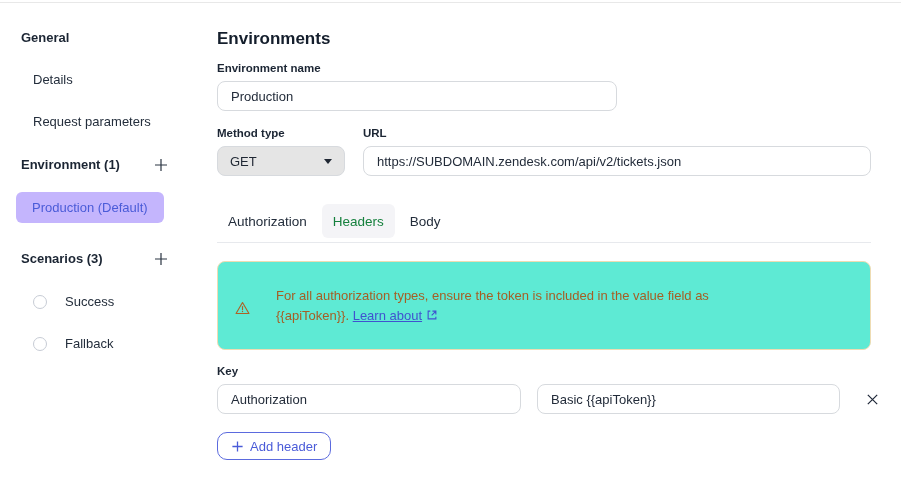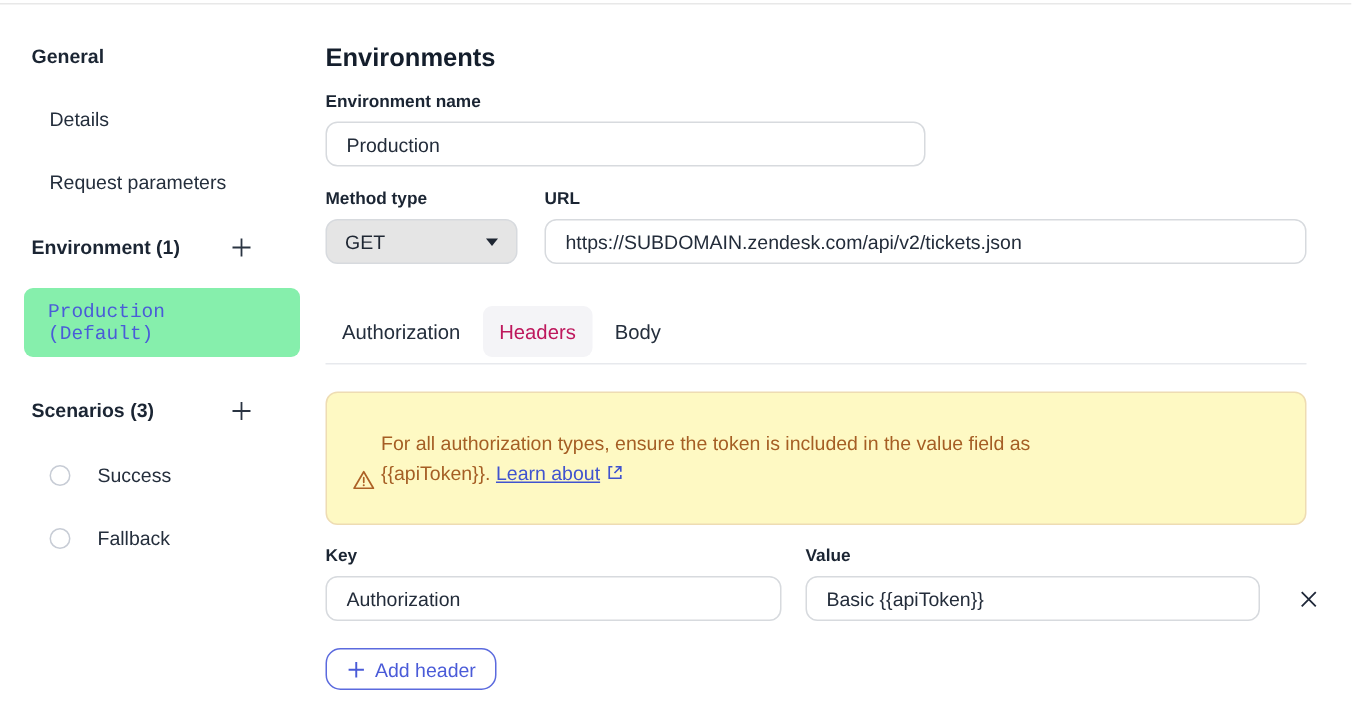--- a/index.html
+++ b/index.html
@@ -12,22 +12,22 @@
 
   
   .sidebar { width: 200px; padding: 27px 0 0 21px; flex-shrink: 0; }
   .section-title { font-size: 13px; font-weight: 700; color: #1b2533; }
   .side-item { font-size: 13px; color: #242e3c; margin: 27px 0 0 12px; cursor: pointer; }
   .section-header { display: flex; align-items: center; justify-content: space-between;
                     width: 148px; margin-top: 27px; }
   .plus-btn { width: 17px; height: 17px; display: flex; align-items: center;
               justify-content: center; cursor: pointer; background: none; border: none; }
   .pill { display: inline-block; margin: 19px 0 0 -5px; padding: 8px 16px;
-          background: #86efac; border-radius: 6px; font-size: 13px;
-          color: #4a5bd8; cursor: pointer; font-family: Liberation Mono, monospace; }
+          background: #c4b5fd; border-radius: 6px; font-size: 13px;
+          color: #4a5bd8; cursor: pointer; }
   .radio-row { display: flex; align-items: center; gap: 18px; margin: 27px 0 0 12px;
                font-size: 13px; color: #242e3c; cursor: pointer; }
   .radio-circle { width: 14px; height: 14px; border: 1px solid #c7ccd5;
                   border-radius: 50%; background: #fff; flex-shrink: 0; }
 
   
   .main { width: 688px; padding: 26px 0 0 17px; }
   h1.page-title { font-size: 17px; font-weight: 700; color: #141e2c; margin-bottom: 13px; }
   .field-label { display: block; font-size: 11.5px; font-weight: 700; color: #1b2533;
                  margin-bottom: 7px; }
@@ -41,26 +41,26 @@
   .select-box { height: 30px; border: 1px solid #d7dade; border-radius: 8px;
                 padding: 0 12px; font-size: 13px; color: #1f2733; display: flex;
                 align-items: center; justify-content: space-between; cursor: pointer;
                 background: #e5e5e5; }
   .caret-down { width: 0; height: 0; border-left: 4px solid transparent;
                 border-right: 4px solid transparent; border-top: 5px solid #1f2733; }
 
   .tabs { display: flex; align-items: center; gap: 4px; margin-top: 28px; }
   .tab { height: 34px; display: flex; align-items: center; padding: 0 11px;
          font-size: 13.5px; color: #242e3c; border-radius: 6px; cursor: pointer; }
-  .tab.active { background: #f4f4f7; color: #be185d; text-align: right; }
+  .tab.active { background: #f4f4f7; color: #15803d; text-align: right; }
   .divider { height: 1px; background: #e7e9ed; margin: 4px 17px 0 0; }
 
-  .banner { margin: 18px 17px 0 0; background: #fef9c3; border: 1px solid #eedcb3;
+  .banner { margin: 18px 17px 0 0; background: #5eead4; border: 1px solid #eedcb3;
             border-radius: 8px; padding: 24px 20px 22px 17px; display: flex;
-            align-items: flex-end; gap: 4px; }
+            align-items: center; gap: 26px; }
   .banner-text { font-size: 13px; line-height: 20px; color: #a55e24; max-width: 505px; }
   .learn-link { color: #4053cf; text-decoration: underline; cursor: pointer; }
   .ext-icon { display: inline-block; vertical-align: -1px; margin-left: 4px; }
   .warn-icon { flex-shrink: 0; margin-top: 2px; }
 
   .kv-row { display: flex; align-items: flex-end; margin-top: 15px; }
   .key-col { width: 304px; }
   .value-col { width: 303px; margin-left: 16px; }
   .remove-btn { height: 30px; width: 16px; margin-left: 24px; display: flex;
                 align-items: center; justify-content: center; background: none;
@@ -157,21 +157,20 @@
           </svg></span>
       </p>
     </div>
 
     <div class="kv-row">
       <div class="key-col">
         <label class="field-label">Key</label>
         <input class="text-input" value="Authorization" style="">
       </div>
       <div class="value-col">
-        <label class="field-label">Value</label>
         <input class="text-input" value="Basic {{apiToken}}" style="">
       </div>
       <button class="remove-btn">
         <svg width="15" height="15" viewBox="0 0 16 16">
           <path d="M3 3 L13 13 M13 3 L3 13" stroke="#20293a" stroke-width="1.3" fill="none"></path>
         </svg>
       </button>
     </div>
 
     <button class="add-header-btn">

